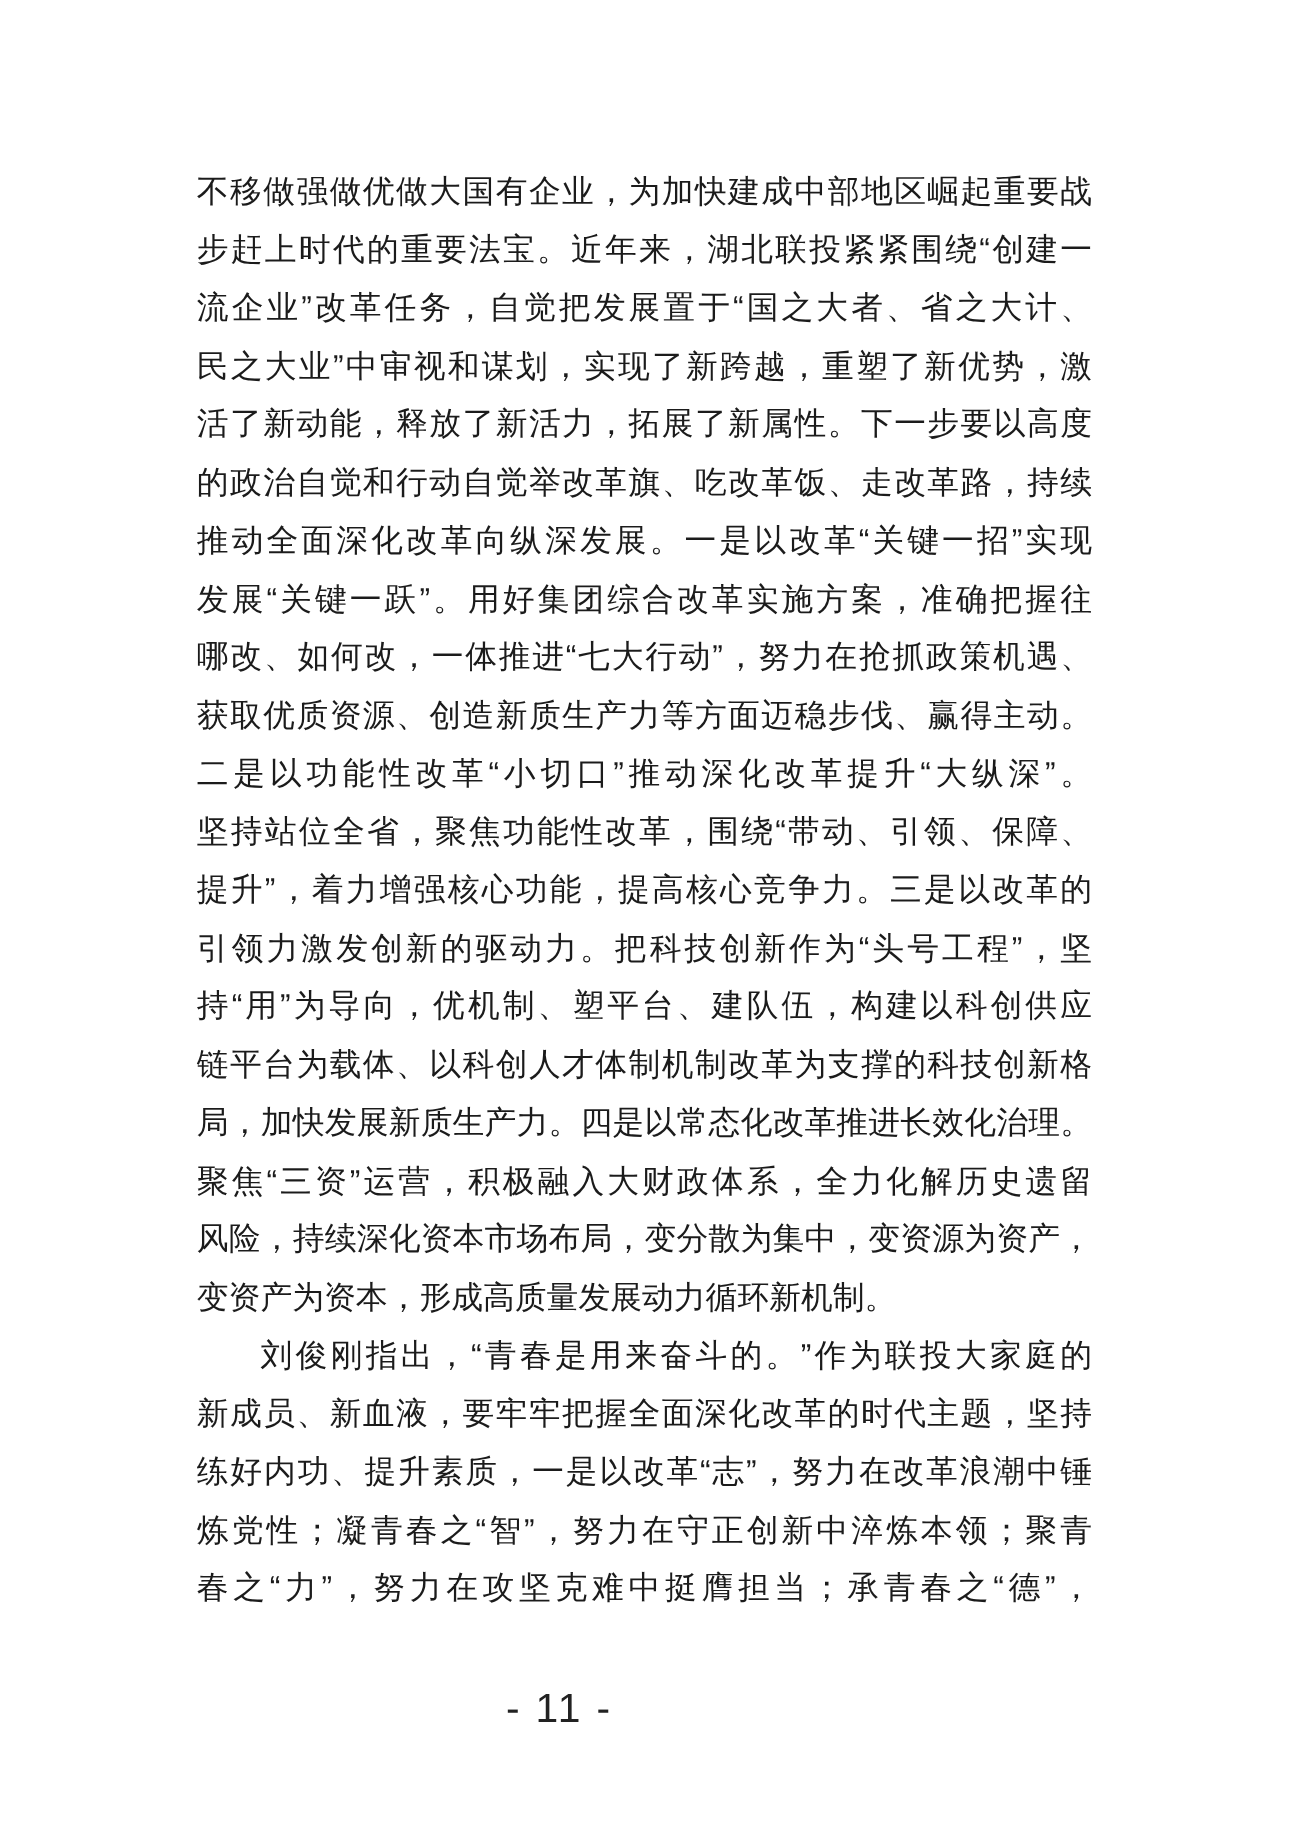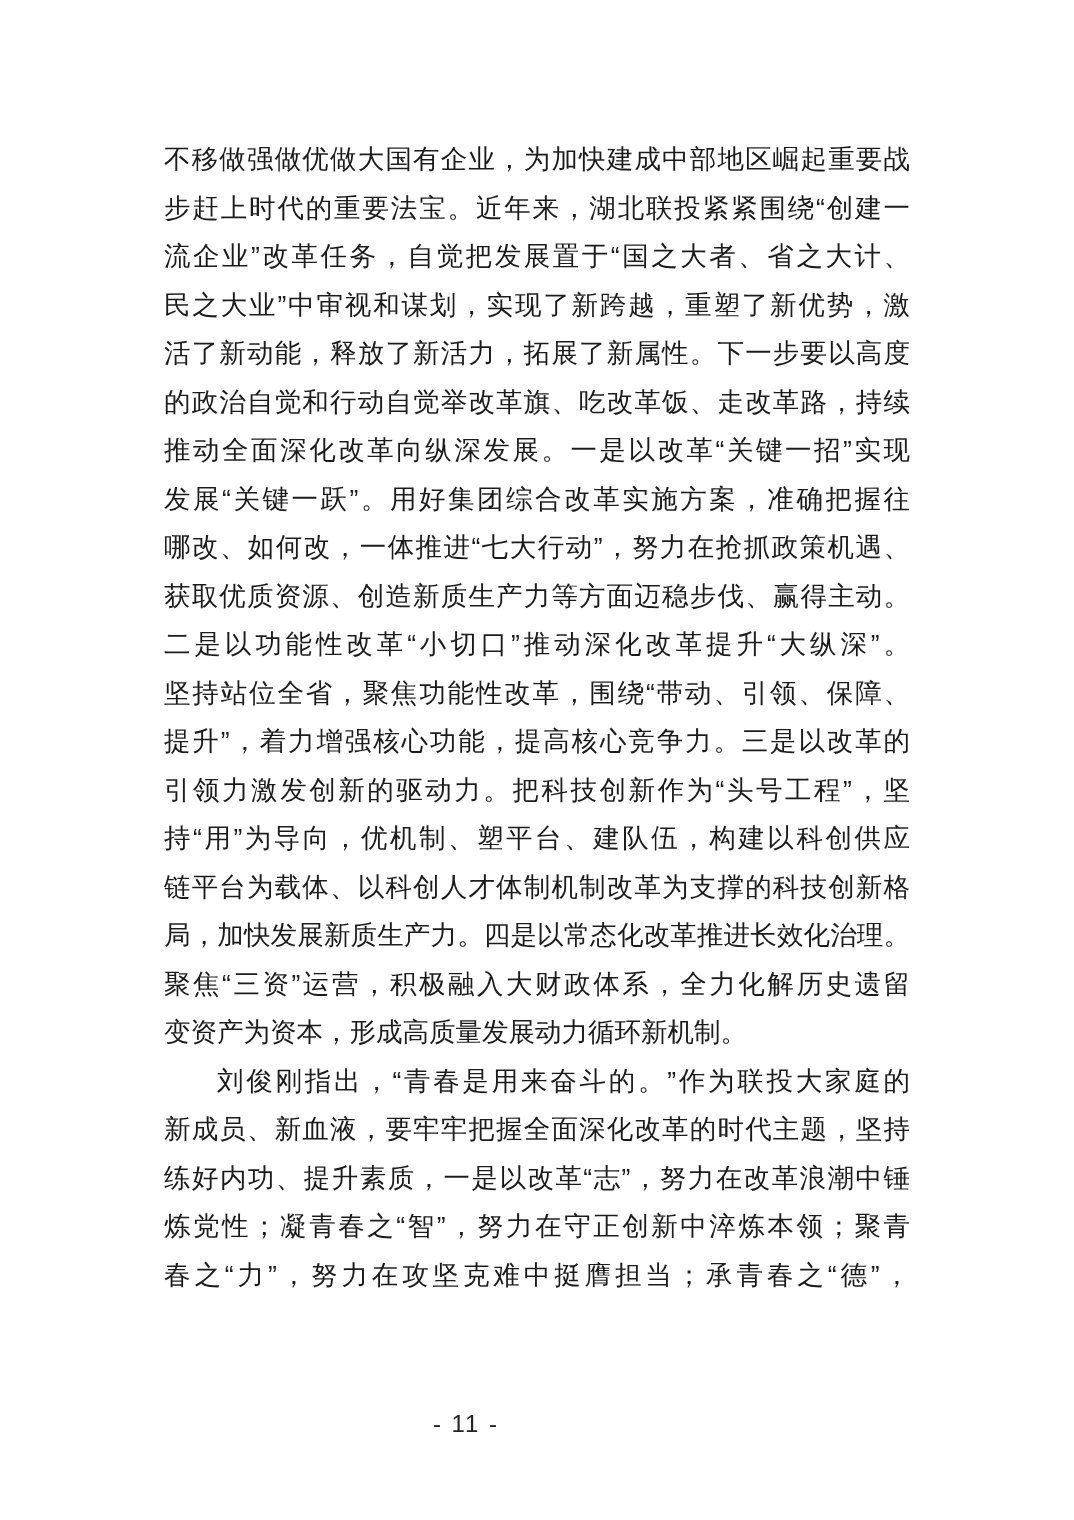--- a/index.html
+++ b/index.html
@@ -50,21 +50,21 @@
   .line.last {
     text-align: center;
     text-align-last: left;
   }
   .footer {
     position: absolute;
     left: 0;
     top: 1408px;
     width: 932px;
     text-align: center;
-    font-size: 24px;
+    font-size: 34px;
     line-height: 32px;
     letter-spacing: 2px;
     color: #222222;
   }
 </style>
 </head>
 <body>
 
 <div class="page">
   <div class="text-block">
@@ -80,20 +80,21 @@
     <div class="line j">哪改、如何改，一体推进“七大行动”，努力在抢抓政策机遇、</div>
     <div class="line j">获取优质资源、创造新质生产力等方面迈稳步伐、赢得主动。</div>
     <div class="line j">二是以功能性改革“小切口”推动深化改革提升“大纵深”。</div>
     <div class="line j">坚持站位全省，聚焦功能性改革，围绕“带动、引领、保障、</div>
     <div class="line j">提升”，着力增强核心功能，提高核心竞争力。三是以改革的</div>
     <div class="line j">引领力激发创新的驱动力。把科技创新作为“头号工程”，坚</div>
     <div class="line j">持“用”为导向，优机制、塑平台、建队伍，构建以科创供应</div>
     <div class="line j">链平台为载体、以科创人才体制机制改革为支撑的科技创新格</div>
     <div class="line j">局，加快发展新质生产力。四是以常态化改革推进长效化治理。</div>
     <div class="line j">聚焦“三资”运营，积极融入大财政体系，全力化解历史遗留</div>
+    <div class="line j">风险，持续深化资本市场布局，变分散为集中，变资源为资产，</div>
     <div class="line last">变资产为资本，形成高质量发展动力循环新机制。</div>
 
     <div class="line j indent">刘俊刚指出，“青春是用来奋斗的。”作为联投大家庭的</div>
     <div class="line j">新成员、新血液，要牢牢把握全面深化改革的时代主题，坚持</div>
     <div class="line j">练好内功、提升素质，一是以改革“志”，努力在改革浪潮中锤</div>
     <div class="line j">炼党性；凝青春之“智”，努力在守正创新中淬炼本领；聚青</div>
     <div class="line j">春之“力”，努力在攻坚克难中挺膺担当；承青春之“德”，</div>
   </div>
 
   <div class="footer">- 11 -</div>

